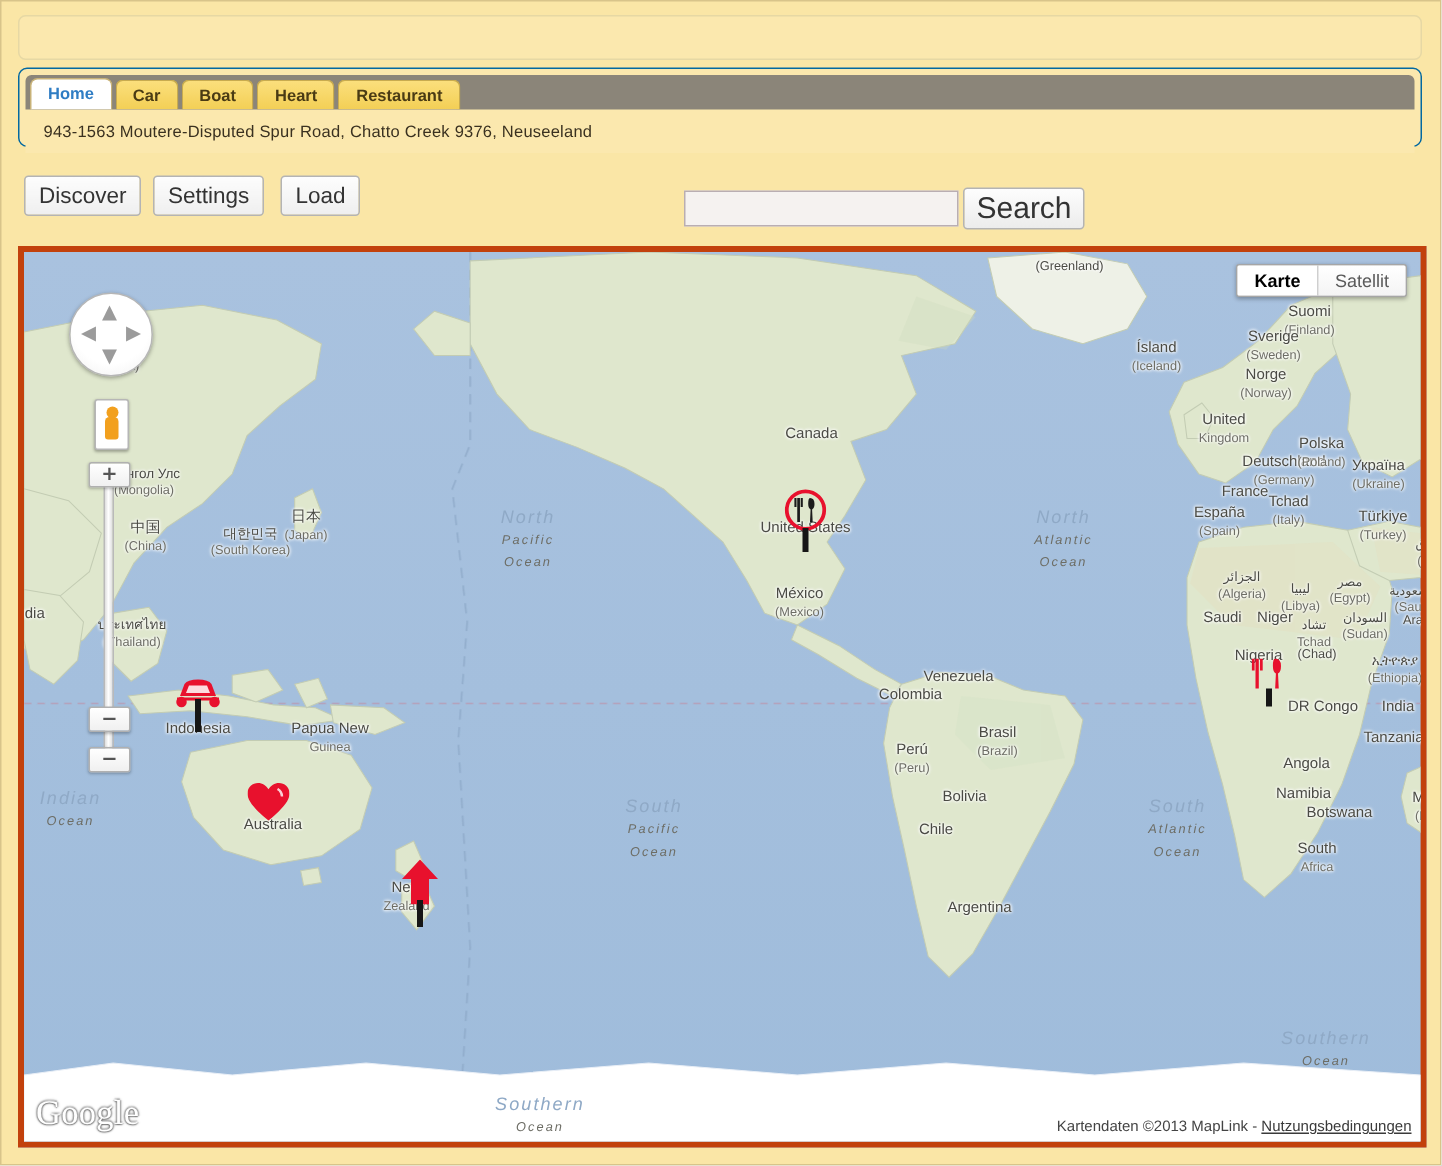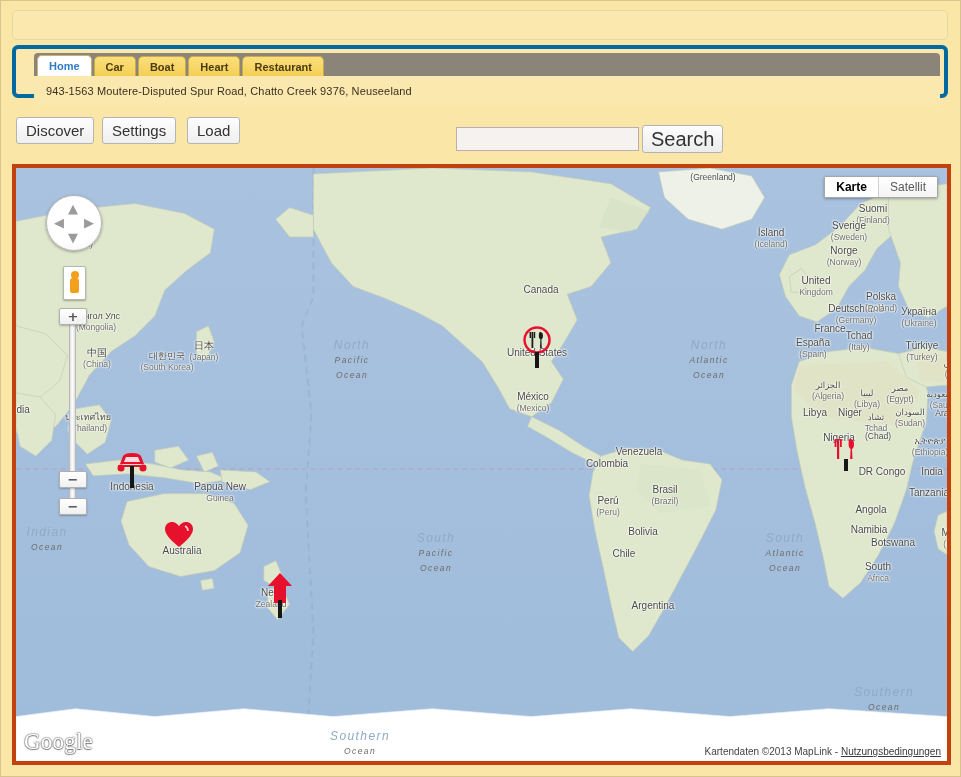--- a/index.html
+++ b/index.html
@@ -39,24 +39,24 @@
   }
 
   
   #tab-widget {
     position: absolute;
     left: 11px;
     top: 44px;
     width: 936px;
     height: 53px;
     background: #fbe8ae;
-    border: 4px solid #0369a1;
+    border: 1px solid #0369a1;
     border-radius: 6px;
     box-sizing: border-box;
-    padding: 4px 4px 0 18px;
+    padding: 4px 4px 0 4px;
   }
   #tab-strip {
     position: relative;
     height: 23px;
     background: #8b8579;
     border-radius: 4px 4px 0 0;
     padding-left: 3px;
     box-sizing: border-box;
     display: flex;
     align-items: flex-end;
@@ -502,21 +502,21 @@
         <div class="lbl " style="left: 814px; top: 161px;"><span>France</span></div>
         <div class="lbl " style="left: 843px; top: 173px;"><span>Tchad</span><span class="sub">(Italy)</span></div>
         <div class="lbl " style="left: 797px; top: 180px;"><span>España</span><span class="sub">(Spain)</span></div>
         <div class="lbl " style="left: 906px; top: 183px;"><span>Türkiye</span><span class="sub">(Turkey)</span></div>
         <div class="lbl small" style="left: 939px; top: 200px;"><span>العراق</span><span class="sub">(Iraq)</span></div>
         <div class="lbl small" style="left: 812px; top: 222px;"><span>الجزائر</span><span class="sub">(Algeria)</span></div>
         <div class="lbl small" style="left: 851px; top: 230px;"><span>ليبيا</span><span class="sub">(Libya)</span></div>
         <div class="lbl small" style="left: 884px; top: 225px;"><span>مصر</span><span class="sub">(Egypt)</span></div>
         <div class="lbl small" style="left: 926px; top: 231px;"><span>السعودية</span><span class="sub">(Saudi</span></div>
         <div class="lbl small" style="left: 933px; top: 245px;"><span>Arabia)</span></div>
-        <div class="lbl " style="left: 799px; top: 245px;"><span>Libya</span></div>
+        <div class="lbl " style="left: 799px; top: 245px;"><span>Saudi</span></div>
         <div class="lbl " style="left: 834px; top: 245px;"><span>Niger</span></div>
         <div class="lbl small" style="left: 860px; top: 254px;"><span>تشاد</span><span class="sub">Tchad</span></div>
         <div class="lbl small" style="left: 862px; top: 268px;"><span>(Chad)</span></div>
         <div class="lbl small" style="left: 894px; top: 249px;"><span>السودان</span><span class="sub">(Sudan)</span></div>
         <div class="lbl " style="left: 823px; top: 270px;"><span>Nigeria</span></div>
         <div class="lbl mid" style="left: 914px; top: 278px;"><span>ኢትዮጵያ</span><span class="sub">(Ethiopia)</span></div>
         <div class="lbl " style="left: 866px; top: 304px;"><span>DR Congo</span></div>
         <div class="lbl " style="left: 916px; top: 304px;"><span>India</span></div>
         <div class="lbl " style="left: 913px; top: 325px;"><span>Tanzania</span></div>
         <div class="lbl " style="left: 855px; top: 342px;"><span>Angola</span></div>

